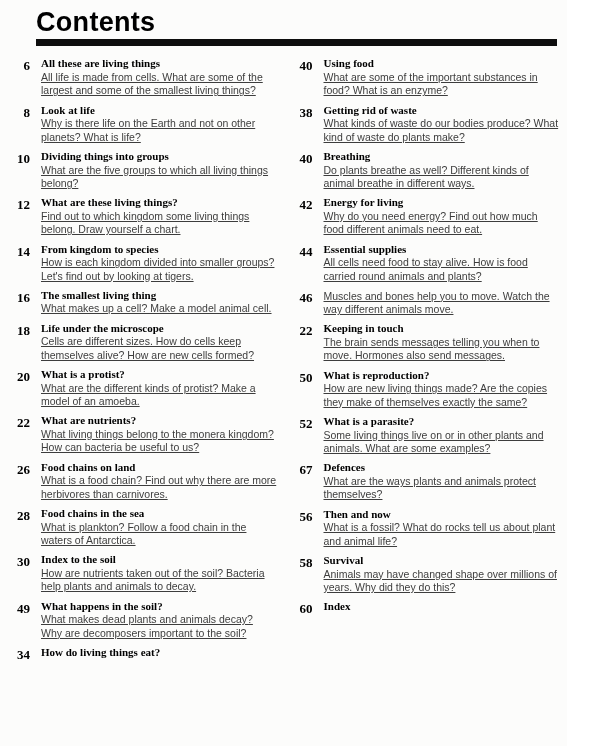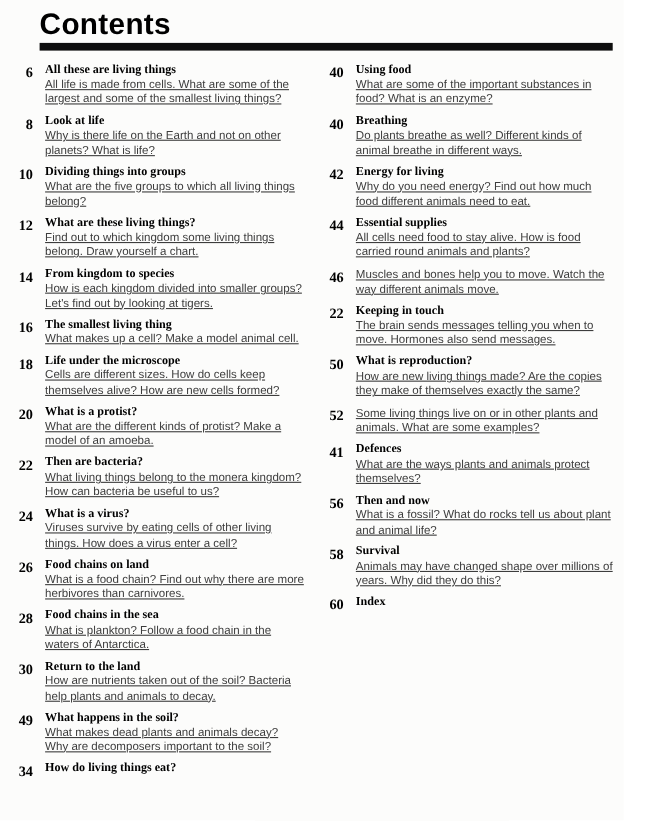--- a/index.html
+++ b/index.html
@@ -124,53 +124,46 @@
     <div class="num">20</div>
     <div class="entry-body">
       <div class="entry-title">What is a protist?</div>
       <div class="entry-desc">What are the different kinds of protist? Make a model of an amoeba.</div>
     </div>
   </div>
 
   <div class="entry">
     <div class="num">22</div>
     <div class="entry-body">
-      <div class="entry-title">Then are bacteria?</div>
+      <div class="entry-title">What are nutrients?</div>
       <div class="entry-desc">What living things belong to the monera kingdom? How can bacteria be useful to us?</div>
     </div>
   </div>
 
-  <div class="entry">
-    <div class="num">24</div>
-    <div class="entry-body">
-      <div class="entry-title">What is a virus?</div>
-      <div class="entry-desc">Viruses survive by eating cells of other living things. How does a virus enter a cell?</div>
-    </div>
-  </div>
 
   <div class="entry">
     <div class="num">26</div>
     <div class="entry-body">
       <div class="entry-title">Food chains on land</div>
       <div class="entry-desc">What is a food chain? Find out why there are more herbivores than carnivores.</div>
     </div>
   </div>
 
   <div class="entry">
     <div class="num">28</div>
     <div class="entry-body">
       <div class="entry-title">Food chains in the sea</div>
       <div class="entry-desc">What is plankton? Follow a food chain in the waters of Antarctica.</div>
     </div>
   </div>
 
   <div class="entry">
     <div class="num">30</div>
     <div class="entry-body">
-      <div class="entry-title">Return to the land</div>
+      <div class="entry-title">Index to the soil</div>
       <div class="entry-desc">How are nutrients taken out of the soil? Bacteria help plants and animals to decay.</div>
     </div>
   </div>
 
   <div class="entry">
     <div class="num">49</div>
     <div class="entry-body">
       <div class="entry-title">What happens in the soil?</div>
       <div class="entry-desc">What makes dead plants and animals decay? Why are decomposers important to the soil?</div>
     </div>
@@ -186,20 +179,27 @@
 </div>
     <div class="col" id="col-right">
   <div class="entry">
     <div class="num">40</div>
     <div class="entry-body">
       <div class="entry-title">Using food</div>
       <div class="entry-desc">What are some of the important substances in food? What is an enzyme?</div>
     </div>
   </div>
 
+  <div class="entry">
+    <div class="num">38</div>
+    <div class="entry-body">
+      <div class="entry-title">Getting rid of waste</div>
+      <div class="entry-desc">What kinds of waste do our bodies produce? What kind of waste do plants make?</div>
+    </div>
+  </div>
 
   <div class="entry">
     <div class="num">40</div>
     <div class="entry-body">
       <div class="entry-title">Breathing</div>
       <div class="entry-desc">Do plants breathe as well? Different kinds of animal breathe in different ways.</div>
     </div>
   </div>
 
   <div class="entry">
@@ -237,26 +237,27 @@
     <div class="num">50</div>
     <div class="entry-body">
       <div class="entry-title">What is reproduction?</div>
       <div class="entry-desc">How are new living things made? Are the copies they make of themselves exactly the same?</div>
     </div>
   </div>
 
   <div class="entry">
     <div class="num">52</div>
     <div class="entry-body">
+      <div class="entry-title">What is a parasite?</div>
       <div class="entry-desc">Some living things live on or in other plants and animals. What are some examples?</div>
     </div>
   </div>
 
   <div class="entry">
-    <div class="num">41</div>
+    <div class="num">67</div>
     <div class="entry-body">
       <div class="entry-title">Defences</div>
       <div class="entry-desc">What are the ways plants and animals protect themselves?</div>
     </div>
   </div>
 
   <div class="entry">
     <div class="num">56</div>
     <div class="entry-body">
       <div class="entry-title">Then and now</div>

